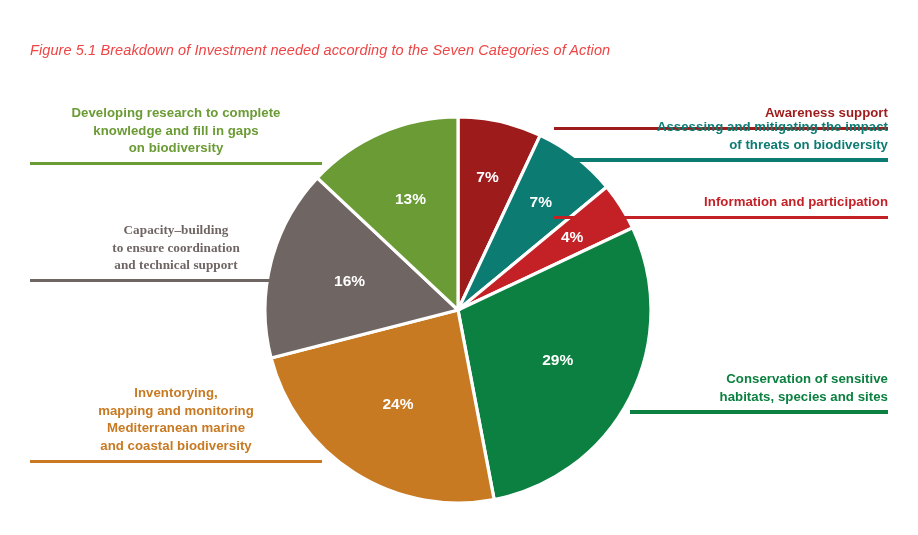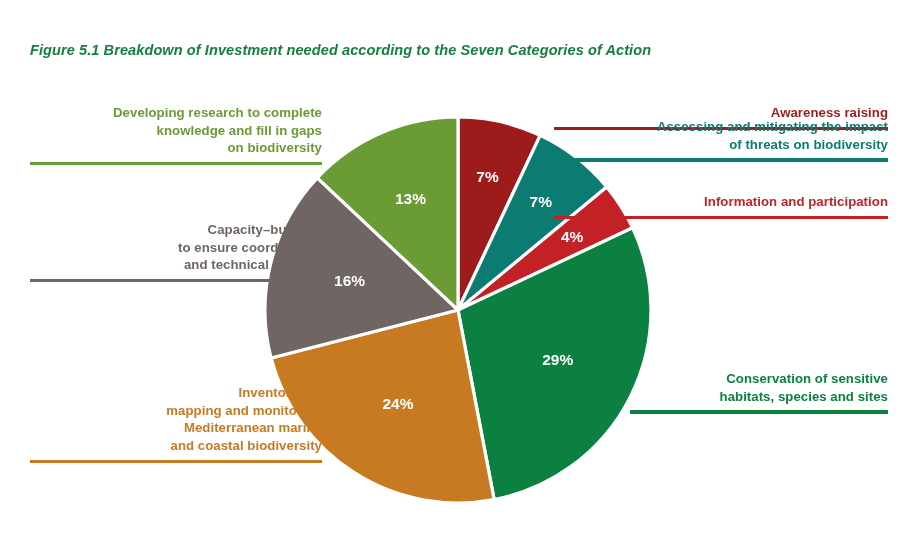--- a/index.html
+++ b/index.html
@@ -12,23 +12,23 @@
     position:relative;
   }
   #figure-root{position:absolute;left:0;top:0;width:918px;height:535px;}
 
   
   #figure-title{
     position:absolute;
     left:30px; top:42px;
     width:860px;
     font-size:14.5px;
-    font-weight:bold;
+    font-weight:normal;
     font-style:italic;
-    color:#15803d;
+    color:#ef4444;
     letter-spacing:0.1px;
     white-space:nowrap;
   }
 
   
   #pie-chart{
     position:absolute;
     left:263px; top:115px;
     width:390px; height:390px;
   }
@@ -52,25 +52,25 @@
     line-height:1.34;
     letter-spacing:0.05px;
     white-space:pre-line;
   }
   .callout .leader-line{
     height:3.4px;
     width:100%;
     margin-top:5px;
   }
   .callout.right .callout-text{text-align:right;}
-  .callout.left .callout-text{text-align:right;}
+  .callout.left .callout-text{text-align:center;}
 
   
   #callout-research   {left:30px;  top:104px; width:292px;}
-  #callout-capacity   {left:30px;  top:221px; width:292px;}
+  #callout-capacity   {left:30px;  top:221px; width:292px;font-family:Liberation Serif, serif;}
   #callout-inventory  {left:30px;  top:384px; width:292px;}
 
   #callout-awareness  {left:554px; top:104px; width:334px;}
   #callout-assessing  {left:554px; top:118px; width:334px;}
   #callout-information{left:554px; top:193px; width:334px;}
   #callout-conservation{left:630px;top:370px; width:258px;}
 </style>
 </head>
 <body>
 
@@ -113,21 +113,21 @@
 
   <div class="callout left" id="callout-inventory">
     <div class="callout-text" style="color: rgb(200, 122, 34);">Inventorying,
 mapping and monitoring
 Mediterranean marine
 and coastal biodiversity</div>
     <div class="leader-line" style="background: rgb(200, 122, 34);"></div>
   </div>
 
   <div class="callout right" id="callout-awareness">
-    <div class="callout-text" style="color: rgb(158, 27, 27);">Awareness raising</div>
+    <div class="callout-text" style="color: rgb(158, 27, 27);">Awareness support</div>
     <div class="leader-line" style="background: rgb(158, 27, 27);"></div>
   </div>
 
   <div class="callout right" id="callout-assessing">
     <div class="callout-text" style="color: rgb(12, 123, 114);">Assessing and mitigating the impact
 of threats on biodiversity</div>
     <div class="leader-line" style="background: rgb(12, 123, 114);"></div>
   </div>
 
   <div class="callout right" id="callout-information">

